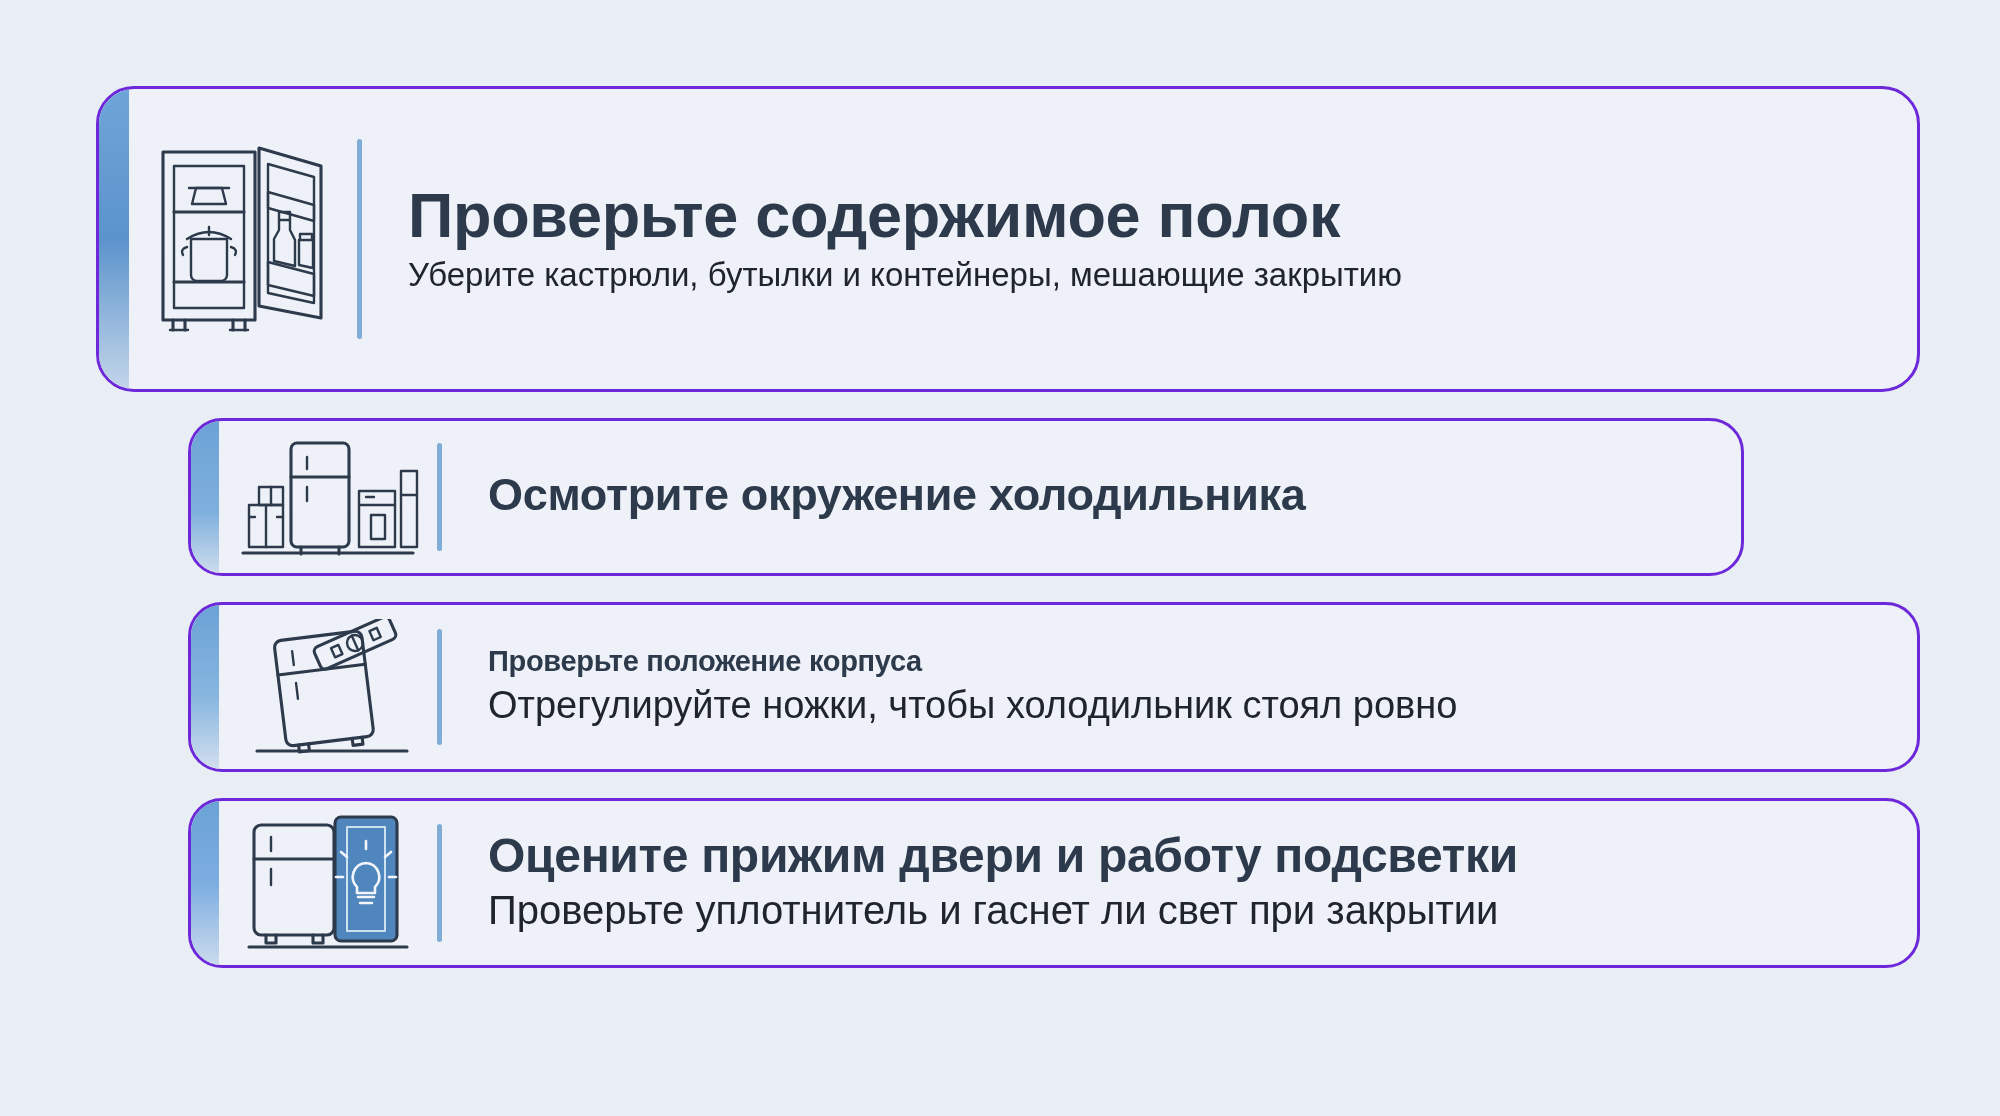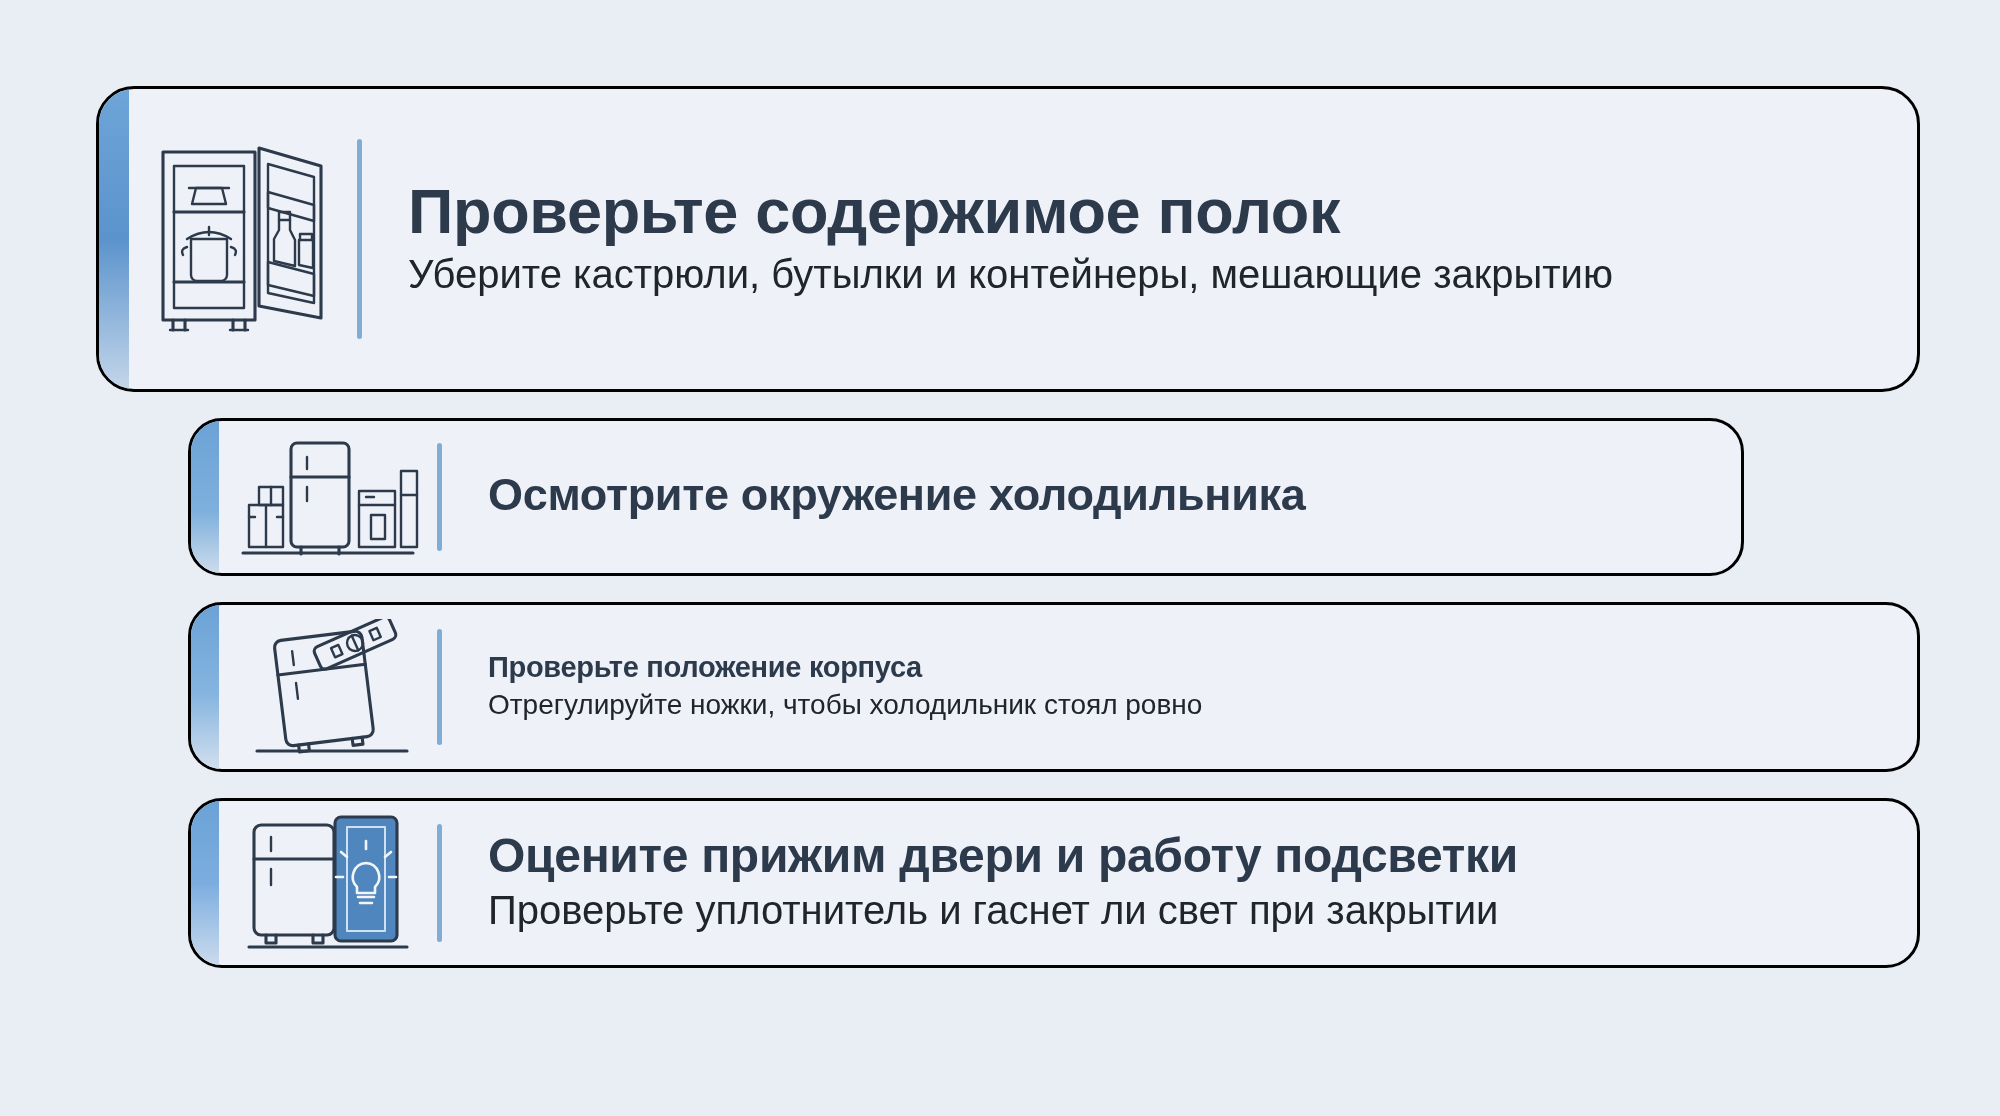--- a/index.html
+++ b/index.html
@@ -29,21 +29,21 @@
     left: 96px;
     top: 86px;
     width: 1824px;
   }
 
   
   .card {
     position: relative;
     display: flex;
     align-items: stretch;
-    border: 3px solid #000000;
+    border: 3px solid #6d28d9;
     border-radius: 34px;
     background: #eef1f7;
     overflow: hidden;
   }
 
   .card + .card { margin-top: 26px; }
 
   .card-1 { height: 306px; border-radius: 38px; }
   .card-2 { height: 158px; margin-left: 92px; width: 1556px; }
   .card-3 { height: 170px; margin-left: 92px; width: 1732px; }
@@ -106,27 +106,27 @@
     letter-spacing: -0.3px;
     line-height: 1.04;
     white-space: nowrap;
   }
   .c-body {
     color: #20252b;
     line-height: 1.22;
   }
 
   .card-1 .c-title { font-size: 63px; margin-bottom: 6px; }
-  .card-1 .c-body  { font-size: 40px; max-width: 1290px; }
+  .card-1 .c-body  { font-size: 33px; max-width: 1290px; }
 
   .card-2 .c-title { font-size: 45px; margin-bottom: 4px; }
   .card-2 .c-body  { font-size: 33px; }
 
   .card-3 .c-title { font-size: 29px; margin-bottom: 6px; }
-  .card-3 .c-body  { font-size: 28px; }
+  .card-3 .c-body  { font-size: 38px; }
 
   .card-4 .c-title { font-size: 48px; margin-bottom: 5px; }
   .card-4 .c-body  { font-size: 40px; }
 
   .ink { fill: none; stroke: #2c3a4c; stroke-width: 3.1; stroke-linecap: round; stroke-linejoin: round; }
   .ink-thin { fill: none; stroke: #2c3a4c; stroke-width: 2.4; stroke-linecap: round; stroke-linejoin: round; }
   .ink-fill-blue { fill: #4f86bd; stroke: #2c3a4c; stroke-width: 3.1; stroke-linejoin: round; }
   .ink-bulb { fill: none; stroke: #f2f6fb; stroke-width: 2.6; stroke-linecap: round; stroke-linejoin: round; }
 </style>
 </head>

